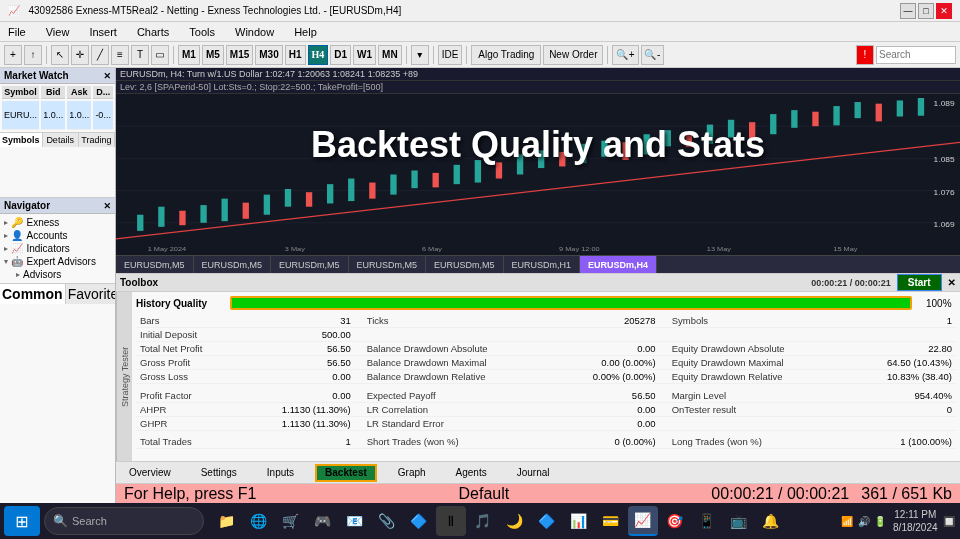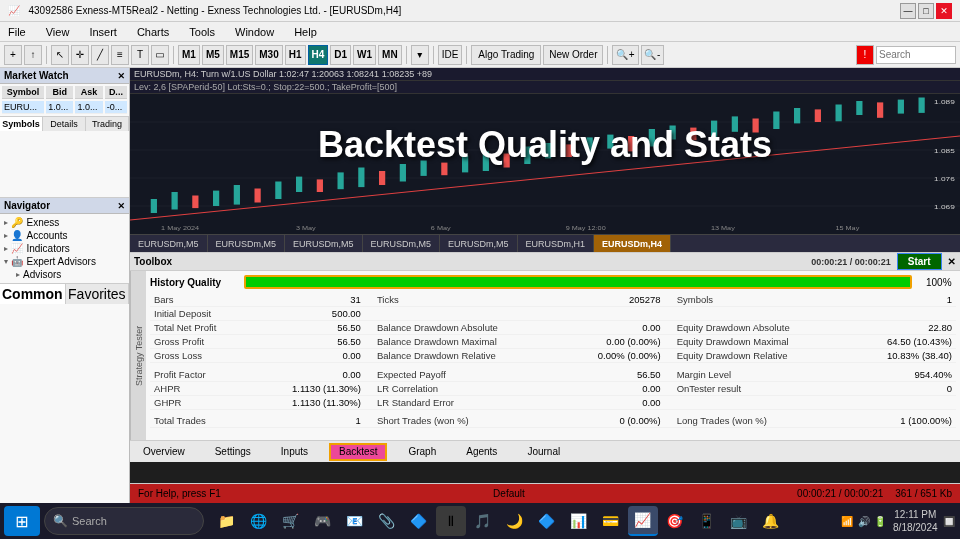--- a/index.html
+++ b/index.html
@@ -49,21 +49,21 @@
       border-bottom: 1px solid #ccc;
     }
     .tb-btn {
       height: 20px; min-width: 18px; padding: 0 3px;
       background: #e8e8e8; border: 1px solid #bbb;
       font-size: 10px; cursor: pointer; display: flex; align-items: center; justify-content: center;
     }
     .tb-btn.active { background: #c8dff5; border-color: #0078d4; }
     .tb-sep { width: 1px; height: 18px; background: #bbb; margin: 0 2px; }
     .tb-tf { font-weight: bold; font-size: 10px; }
-    .tb-tf.active { background: #0f766e; color: white; border-color: #005fa3; }
+    .tb-tf.active { background: #0f766e; color: white; border-color: #005fa3; font-family: Liberation Serif, serif; }
 
     
     .market-watch {
       background: #f8f8f8;
       flex: 0 0 130px;
       border-bottom: 1px solid #ccc;
       overflow: hidden;
     }
     .panel-header {
       background: #d0d8e8;
@@ -72,21 +72,21 @@
       align-items: center;
       justify-content: space-between;
       padding: 0 4px;
       font-size: 10px;
       font-weight: bold;
       border-bottom: 1px solid #bbb;
     }
     .panel-close { cursor: pointer; font-size: 9px; }
     .mw-table { width: 100%; font-size: 9px; }
     .mw-table th { background: #e0e0e0; padding: 1px 2px; border-bottom: 1px solid #ccc; font-weight: bold; }
-    .mw-table td { padding: 1px 2px; border-bottom: 1px solid #eee; }
+    .mw-table td { padding: 9px 2px; border-bottom: 1px solid #eee; }
     .mw-row-active { background: #d0e8ff; }
     .mw-tabs {
       display: flex;
       border-top: 1px solid #ccc;
       background: #e8e8e8;
     }
     .mw-tab {
       flex: 1; text-align: center; padding: 2px; font-size: 9px;
       cursor: pointer; border-right: 1px solid #ccc;
     }
@@ -133,21 +133,21 @@
       background: #2a2a3e;
       height: 18px;
       overflow-x: auto;
       border-top: 1px solid #444;
     }
     .chart-tab {
       padding: 0 8px; height: 18px; display: flex; align-items: center;
       font-size: 9px; color: #ccc; cursor: pointer; border-right: 1px solid #444;
       white-space: nowrap;
     }
-    .chart-tab.active { background: #a16207; color: white; font-weight: bold; }
+    .chart-tab.active { background: #8b5cf6; color: white; font-weight: bold; }
 
     
     .strategy-tester {
       height: 210px;
       background: #f8f8f8;
       border-top: 1px solid #ccc;
       display: flex;
       flex-direction: column;
     }
     .st-header {
@@ -222,34 +222,33 @@
       border-top: 1px solid #ccc;
       padding: 0 4px;
       gap: 12px;
     }
     .bt-tab {
       padding: 2px 8px; height: 18px; display: flex; align-items: center;
       font-size: 10px; cursor: pointer; border: 1px solid transparent;
       background: transparent;
     }
     .bt-tab.active {
-      background: #ec4899; border: 2px solid #f0a000; font-weight: normal;
+      background: #15803d; border: 2px solid #f0a000; font-weight: bold;
     }
 
     
     .status-bar {
       height: 20px;
-      background: #b91c1c;
+      background: #fca5a5;
       display: flex;
       align-items: center;
       justify-content: space-between;
       padding: 0 8px;
-      font-size: 10px;
+      font-size: 16px;
       border-top: 1px solid #ccc;
-      margin-top: 21px;
     }
     .status-right { display: flex; gap: 12px; align-items: center; }
 
     
     .taskbar {
       position: fixed;
       bottom: 0;
       left: 0;
       width: 960px;
       height: 36px;
@@ -314,21 +313,21 @@
       height: 503px; 
     }
 
     .content-area {
       flex: 1;
       display: flex;
       overflow: hidden;
     }
 
     .left-col {
-      width: 130px;
+      width: 116px;
       display: flex;
       flex-direction: column;
       border-right: 1px solid #bbb;
       background: #22c55e;
     }
 
     .right-col {
       flex: 1;
       display: flex;
       flex-direction: column;

